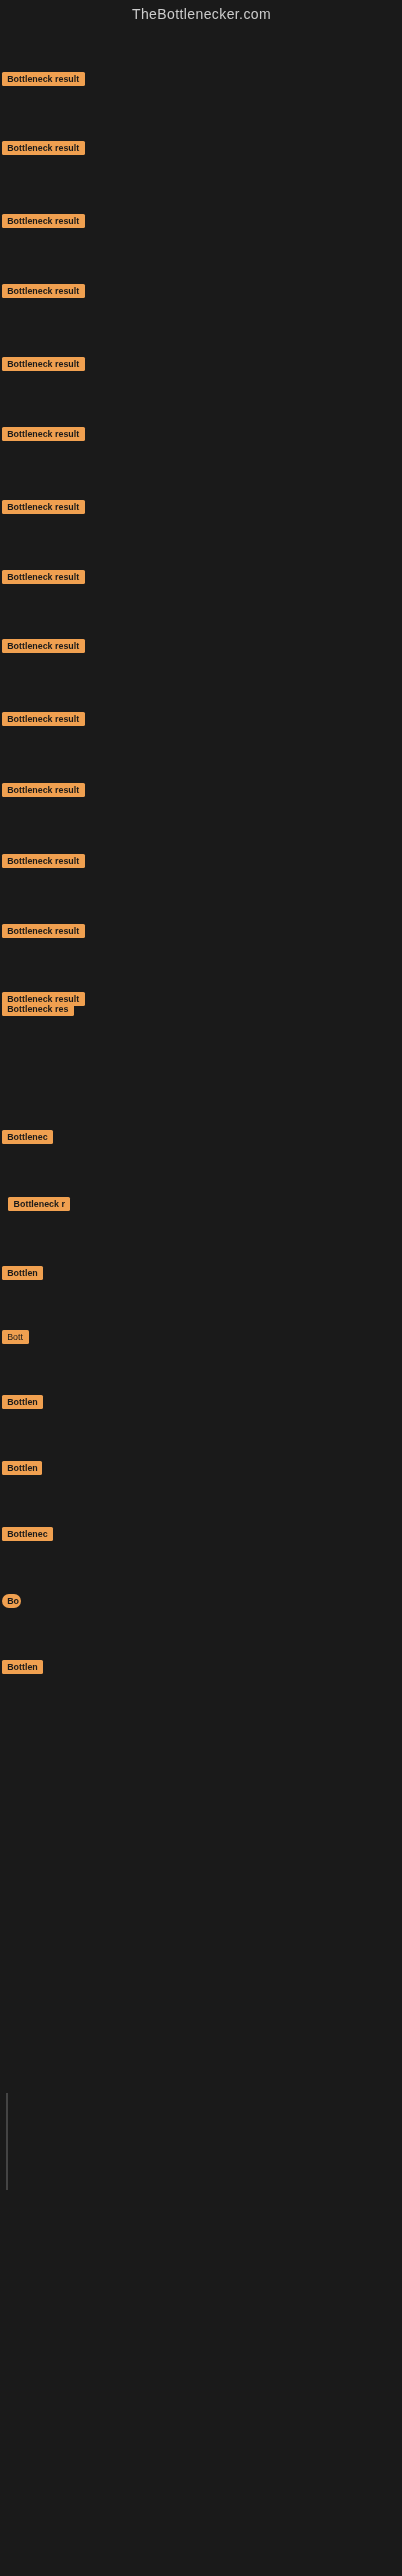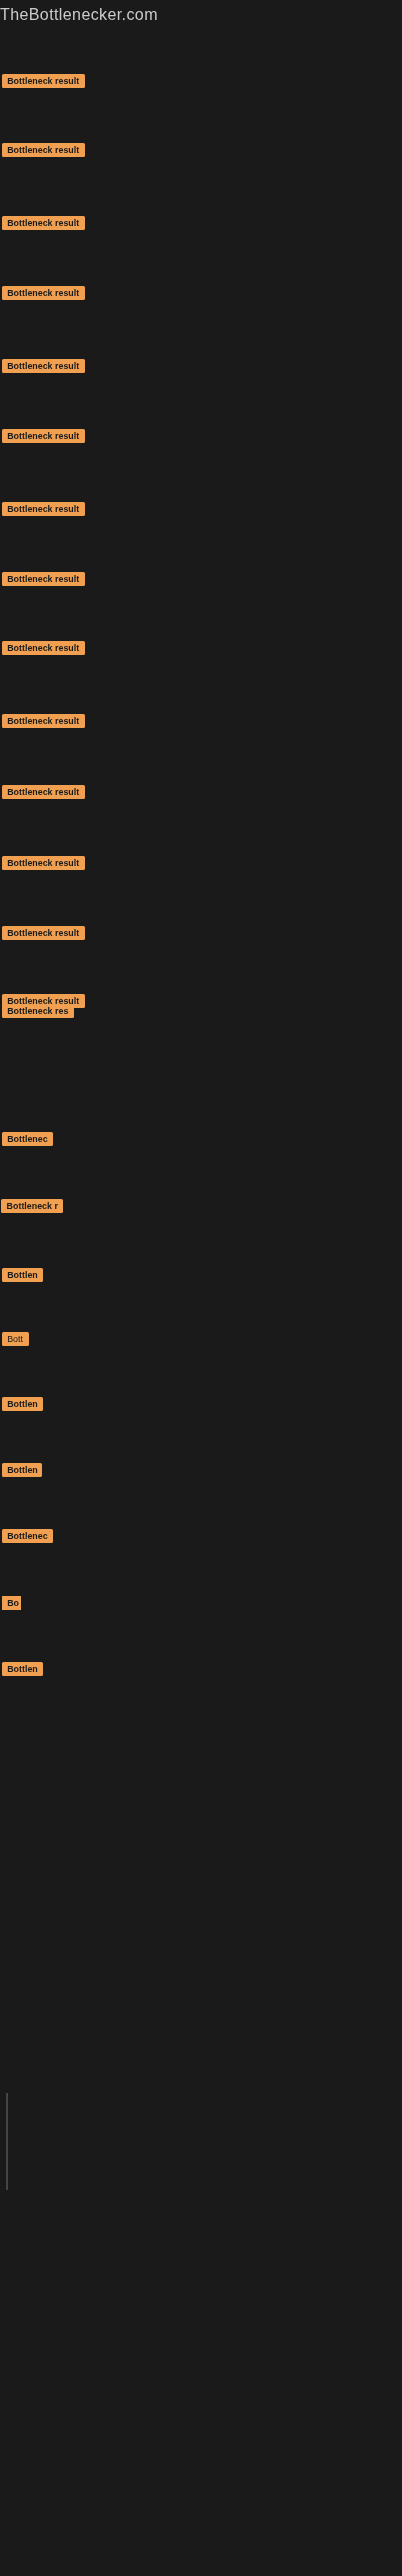--- a/index.html
+++ b/index.html
@@ -8,22 +8,23 @@
       box-sizing: border-box;
     }
     body {
       width: 403px;
       min-height: 2576px;
       background-color: #1a1a1a;
       font-family: Arial, sans-serif;
       position: relative;
     }
     .site-title {
+      text-align: center;
       color: #cccccc;
-      font-size: 16px;
+      font-size: 14px;
       padding: 6.4px 0 3.2px 0;
       letter-spacing: 0.4px;
     }
     .vertical-line {
       position: absolute;
       left: 6.4px;
       top: 2093px;
       width: 1.6px;
       height: 97px;
       background-color: #444;
@@ -44,24 +45,24 @@
     <div style="position: absolute; top: 474px; left: 1.6px;"><span style="display: inline-block; background-color: rgb(240, 160, 80); color: rgb(26, 26, 26); font-size: 8.9px; font-weight: bold; padding: 2.4px 5.6px; border-radius: 1.6px; white-space: nowrap; overflow: hidden; max-width: 105px;">Bottleneck result</span></div>
     <div style="position: absolute; top: 544px; left: 1.6px;"><span style="display: inline-block; background-color: rgb(240, 160, 80); color: rgb(26, 26, 26); font-size: 8.9px; font-weight: bold; padding: 2.4px 5.6px; border-radius: 1.6px; white-space: nowrap; overflow: hidden; max-width: 105px;">Bottleneck result</span></div>
     <div style="position: absolute; top: 613px; left: 1.6px;"><span style="display: inline-block; background-color: rgb(240, 160, 80); color: rgb(26, 26, 26); font-size: 8.9px; font-weight: bold; padding: 2.4px 5.6px; border-radius: 1.6px; white-space: nowrap; overflow: hidden; max-width: 105px;">Bottleneck result</span></div>
     <div style="position: absolute; top: 686px; left: 1.6px;"><span style="display: inline-block; background-color: rgb(240, 160, 80); color: rgb(26, 26, 26); font-size: 8.9px; font-weight: bold; padding: 2.4px 5.6px; border-radius: 1.6px; white-space: nowrap; overflow: hidden; max-width: 105px;">Bottleneck result</span></div>
     <div style="position: absolute; top: 757px; left: 1.6px;"><span style="display: inline-block; background-color: rgb(240, 160, 80); color: rgb(26, 26, 26); font-size: 8.9px; font-weight: bold; padding: 2.4px 5.6px; border-radius: 1.6px; white-space: nowrap; overflow: hidden; max-width: 105px;">Bottleneck result</span></div>
     <div style="position: absolute; top: 828px; left: 1.6px;"><span style="display: inline-block; background-color: rgb(240, 160, 80); color: rgb(26, 26, 26); font-size: 8.9px; font-weight: bold; padding: 2.4px 5.6px; border-radius: 1.6px; white-space: nowrap; overflow: hidden; max-width: 105px;">Bottleneck result</span></div>
     <div style="position: absolute; top: 898px; left: 1.6px;"><span style="display: inline-block; background-color: rgb(240, 160, 80); color: rgb(26, 26, 26); font-size: 8.9px; font-weight: bold; padding: 2.4px 5.6px; border-radius: 1.6px; white-space: nowrap; overflow: hidden; max-width: 105px;">Bottleneck result</span></div>
     <div style="position: absolute; top: 966px; left: 1.6px;"><span style="display: inline-block; background-color: rgb(240, 160, 80); color: rgb(26, 26, 26); font-size: 8.9px; font-weight: bold; padding: 2.4px 5.6px; border-radius: 1.6px; white-space: nowrap; overflow: hidden; max-width: 105px;">Bottleneck result</span></div>
     <div style="position: absolute; top: 976px; left: 1.6px;"><span style="display: inline-block; background-color: rgb(240, 160, 80); color: rgb(26, 26, 26); font-size: 8.9px; font-weight: bold; padding: 2.4px 5.6px; border-radius: 1.6px; white-space: nowrap; overflow: hidden; max-width: 85px;">Bottleneck res</span></div>
     <div style="position: absolute; top: 1104px; left: 1.6px;"><span style="display: inline-block; background-color: rgb(240, 160, 80); color: rgb(26, 26, 26); font-size: 8.9px; font-weight: bold; padding: 2.4px 5.6px; border-radius: 1.6px; white-space: nowrap; overflow: hidden; max-width: 58px;">Bottlenec</span></div>
-    <div style="position: absolute; top: 1171px; left: 1px;"><span style="display: inline-block; background-color: rgb(240, 160, 80); color: rgb(26, 26, 26); font-size: 8.9px; font-weight: bold; padding: 2.4px 5.6px; border-radius: 1.6px; white-space: nowrap; overflow: hidden; max-width: 72px;">Bottleneck r</span></div>
+    <div style="position: absolute; top: 1171px; left: 8px;"><span style="display: inline-block; background-color: rgb(240, 160, 80); color: rgb(26, 26, 26); font-size: 8.9px; font-weight: bold; padding: 2.4px 5.6px; border-radius: 1.6px; white-space: nowrap; overflow: hidden; max-width: 72px;">Bottleneck r</span></div>
     <div style="position: absolute; top: 1240px; left: 1.6px;"><span style="display: inline-block; background-color: rgb(240, 160, 80); color: rgb(26, 26, 26); font-size: 8.9px; font-weight: bold; padding: 2.4px 5.6px; border-radius: 1.6px; white-space: nowrap; overflow: hidden; max-width: 47px;">Bottlen</span></div>
     <div style="position: absolute; top: 1304px; left: 1.6px;"><span style="display: inline-block; background-color: rgb(240, 160, 80); color: rgb(26, 26, 26); font-size: 8.9px; font-weight: normal; padding: 2.4px 5.6px; border-radius: 1.6px; white-space: nowrap; overflow: hidden; max-width: 31px;">Bott</span></div>
     <div style="position: absolute; top: 1369px; left: 1.6px;"><span style="display: inline-block; background-color: rgb(240, 160, 80); color: rgb(26, 26, 26); font-size: 8.9px; font-weight: bold; padding: 2.4px 5.6px; border-radius: 1.6px; white-space: nowrap; overflow: hidden; max-width: 52px;">Bottlen</span></div>
     <div style="position: absolute; top: 1435px; left: 1.6px;"><span style="display: inline-block; background-color: rgb(240, 160, 80); color: rgb(26, 26, 26); font-size: 8.9px; font-weight: bold; padding: 2.4px 5.6px; border-radius: 1.6px; white-space: nowrap; overflow: hidden; max-width: 40px;">Bottlen</span></div>
     <div style="position: absolute; top: 1501px; left: 1.6px;"><span style="display: inline-block; background-color: rgb(240, 160, 80); color: rgb(26, 26, 26); font-size: 8.9px; font-weight: bold; padding: 2.4px 5.6px; border-radius: 1.6px; white-space: nowrap; overflow: hidden; max-width: 58px;">Bottlenec</span></div>
-    <div style="position: absolute; top: 1568px; left: 1.6px;"><span style="display: inline-block; background-color: rgb(240, 160, 80); color: rgb(26, 26, 26); font-size: 8.9px; font-weight: bold; padding: 2.4px 5.6px; border-radius: 0; white-space: nowrap; overflow: hidden; max-width: 19.3px;">Bo</span></div>
+    <div style="position: absolute; top: 1568px; left: 1.6px;"><span style="display: inline-block; background-color: rgb(240, 160, 80); color: rgb(26, 26, 26); font-size: 8.9px; font-weight: bold; padding: 2.4px 5.6px; border-radius: 7px; white-space: nowrap; overflow: hidden; max-width: 19.3px;">Bo</span></div>
     <div style="position: absolute; top: 1634px; left: 1.6px;"><span style="display: inline-block; background-color: rgb(240, 160, 80); color: rgb(26, 26, 26); font-size: 8.9px; font-weight: bold; padding: 2.4px 5.6px; border-radius: 1.6px; white-space: nowrap; overflow: hidden; max-width: 47px;">Bottlen</span></div>
   </div>
 
 <div class="vertical-line"></div>
 
 
 </body></html>

